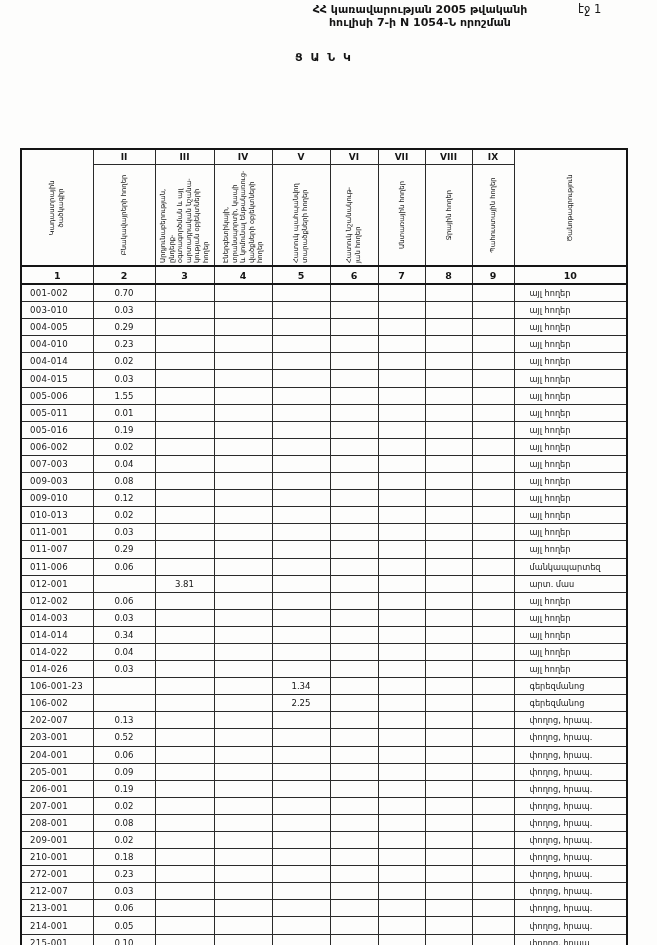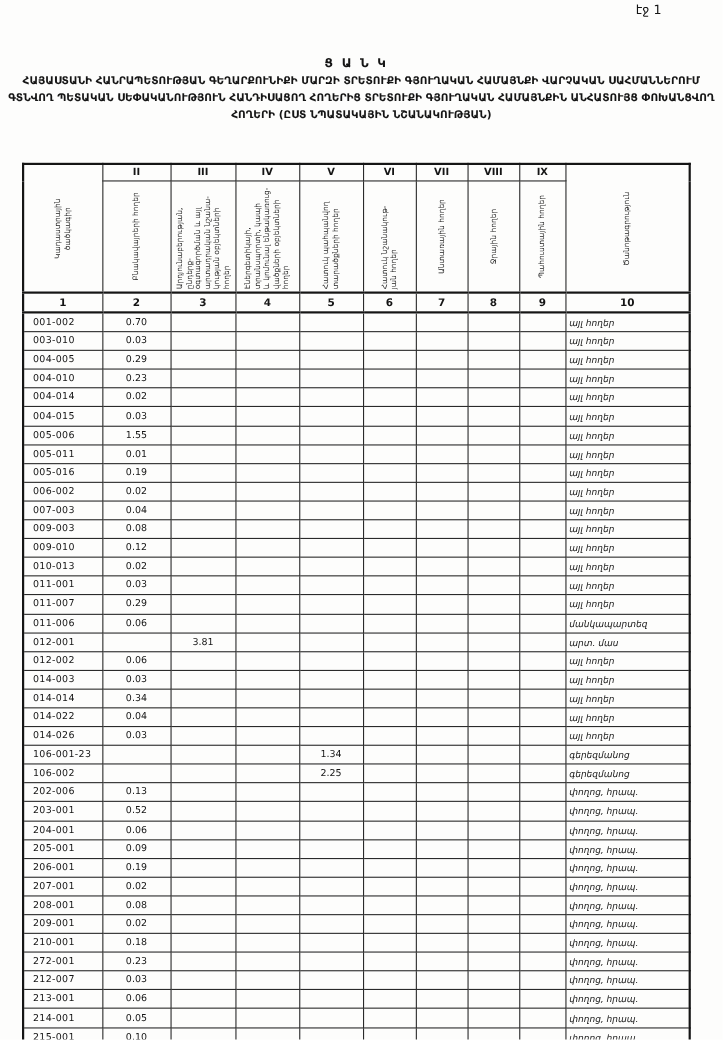--- a/index.html
+++ b/index.html
@@ -27,35 +27,36 @@
   tr.num-row th{height:16px;font-size:9.5px;font-weight:bold;text-align:center;
     border-top:2px solid #151515;border-bottom:2px solid #151515;}
   .vwrap{position:absolute;left:50%;top:50%;
     transform:translate(-50%,-50%) rotate(-90deg);
     width:96px;font-size:6.8px;line-height:8.6px;text-align:left;
     white-space:pre-line;font-weight:normal;color:#1d1d1d;}
   th.span2{position:relative;}
   tbody td{height:16.1px;font-size:8.6px;}
   td.code{text-align:left;padding-left:8px;letter-spacing:0.3px;}
   td.val{text-align:center;}
-  td.note{text-align:left;padding-left:3px;font-size:8.2px;position:relative;
-    white-space:nowrap;font-style:italic;}
+  td.note{text-align:left;padding-left:15px;font-size:8.2px;position:relative;
+    white-space:nowrap;}
 </style>
 </head>
 <body>
 
 <div class="scan">
 
   <div class="page-label">էջ 1</div>
 
   <div class="doc-header">
+    <div>ՀՀ կառավարության 2005 թվականի</div>
+    <div>հուլիսի 7-ի N 1054-Ն որոշման</div>
   </div>
 
   <div class="list-heading">Ց Ա Ն Կ</div>
-  <div class="list-title">ՀԱՅԱՍՏԱՆԻ ՀԱՆՐԱՊԵՏՈՒԹՅԱՆ ԳԵՂԱՐՔՈՒՆԻՔԻ ՄԱՐԶԻ ՏՐԵՏՈՒՔԻ ԳՅՈՒՂԱԿԱՆ ՀԱՄԱՅՆՔԻ ՎԱՐՉԱԿԱՆ ՍԱՀՄԱՆՆԵՐՈՒՄ ԳՏՆՎՈՂ ՊԵՏԱԿԱՆ ՍԵՓԱԿԱՆՈՒԹՅՈՒՆ ՀԱՆԴԻՍԱՑՈՂ ՀՈՂԵՐԻՑ ՏՐԵՏՈՒՔԻ ԳՅՈՒՂԱԿԱՆ ՀԱՄԱՅՆՔԻՆ ԱՆՀԱՏՈՒՅՑ ՓՈԽԱՆՑՎՈՂ ՀՈՂԵՐԻ (ԸՍՏ ՆՊԱՏԱԿԱՅԻՆ ՆՇԱՆԱԿՈՒԹՅԱՆ)</div>
 
   <table class="land">
     <colgroup>
       <col style="width:72px">
         <col style="width:62px">
         <col style="width:59px">
       <col style="width:58px">
         <col style="width:58px">
         <col style="width:48px">
       <col style="width:47px">
@@ -423,21 +424,21 @@
           <td class="val"></td>
           <td class="val"></td>
           <td class="val">2.25</td>
           <td class="val"></td>
           <td class="val"></td>
           <td class="val"></td>
           <td class="val"></td>
           <td class="note"><span>գերեզմանոց</span></td>
         </tr>
         <tr>
-          <td class="code">202-006</td>
+          <td class="code">202-007</td>
           <td class="val">0.13</td>
           <td class="val"></td>
           <td class="val"></td>
           <td class="val"></td>
           <td class="val"></td>
           <td class="val"></td>
           <td class="val"></td>
           <td class="val"></td>
           <td class="note"><span>փողոց, հրապ.</span></td>
         </tr>

